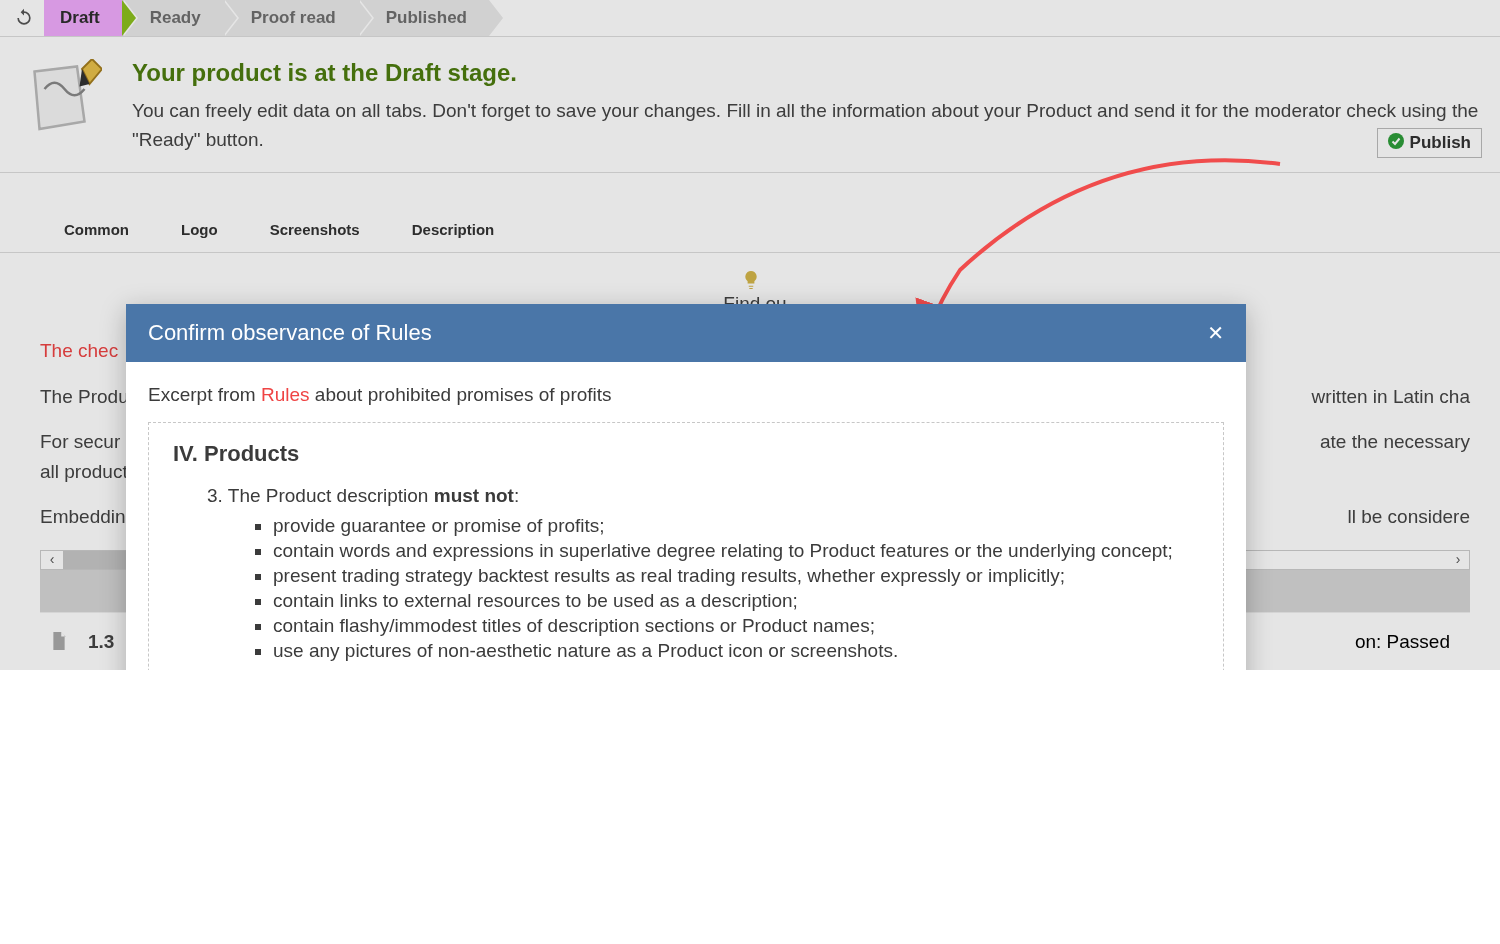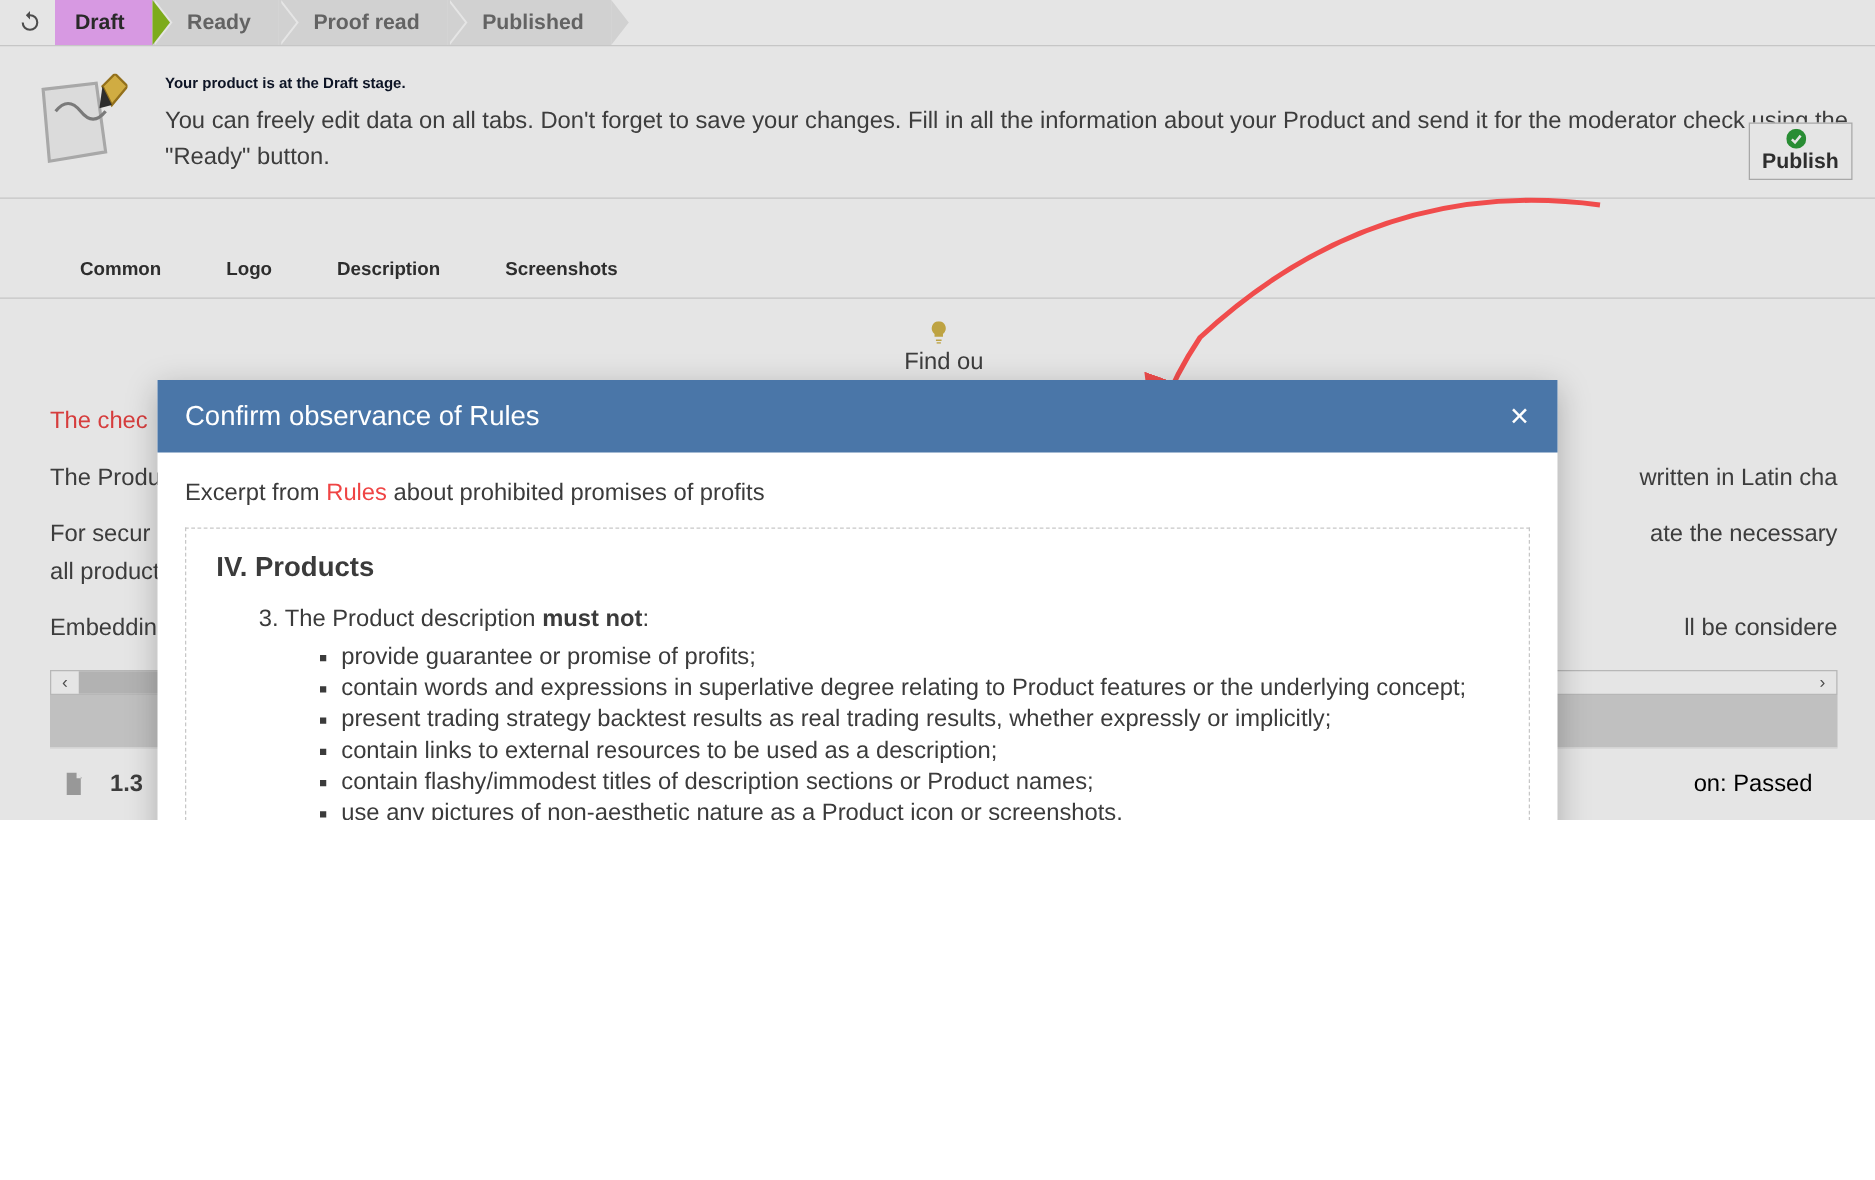--- a/index.html
+++ b/index.html
@@ -33,27 +33,27 @@
   .crumb .chev-bg {
     position:absolute; right:-16px; top:0; width:0; height:0;
     border-top:18px solid transparent; border-bottom:18px solid transparent;
     border-left:14px solid #fff; z-index:1;
   }
   .crumb.active .chev { border-left-color:#8cbf1f; }
 
   
   .status-box { border-top:1px solid #ddd; border-bottom:1px solid #ddd; margin-top:0; padding:22px 20px 18px 22px; display:flex; position:relative; }
   .status-icon { width:80px; height:80px; margin-right:30px; flex-shrink:0; }
-  .status-text .head { font-weight:600; font-size:12px; color:#0f172a; margin-bottom:10px; }
+  .status-text .head { font-weight:600; font-size:24px; color:#4d7c0f; margin-bottom:10px; }
   .status-text .body { font-size:19px; line-height:1.5; color:#444; }
   .publish-btn {
     position:absolute; right:18px; bottom:14px;
     border:1px solid #bbb; background:#fff; padding:4px 10px;
     font-size:17px; font-weight:600; color:#333; cursor:pointer;
-    display:flex; align-items:center;flex-direction:column;
+    display:flex; align-items:flex-start;
   }
   .publish-btn .ok { width:16px; height:16px; margin-right:6px; }
 
   
   .tabs { display:flex; border-bottom:1px solid #ddd; padding:36px 28px 0 40px; gap:4px; }
   .tab { padding:12px 24px 14px; font-size:15px; font-weight:600; color:#333; cursor:pointer; }
   .tab.active { border:1px solid #ddd; border-top:3px solid #3a6ea5; border-bottom-color:#fff; margin-bottom:-1px; background:#fff; }
 
   
   .content { padding:18px 30px 0 40px; font-size:19px; color:#444; line-height:1.55; }
@@ -134,22 +134,22 @@
         <circle cx="8" cy="8" r="8" fill="#2e9e3a"></circle>
         <path d="M4.5 8.5 L7 11 L11.5 5.5" stroke="#fff" stroke-width="2" fill="none"></path>
       </svg>
     <span>Publish</span>
   </button>
 </div>
 
 <div class="tabs">
   <div class="tab">Common</div>
   <div class="tab">Logo</div>
+  <div class="tab">Screenshots</div>
   <div class="tab">Description</div>
-  <div class="tab">Screenshots</div>
 </div>
 
 <div class="content">
   <div class="hint">
     <svg class="bulb" viewBox="0 0 16 16">
         <path fill="#d4b64a" d="M8 0a5 5 0 0 0-3 9v2h6v-2a5 5 0 0 0-3-9zM6 13h4v1H6zM6.5 15h3v1h-3z"></path>
       </svg>
     <span>Find ou</span>
   </div>
   <div class="para"><span class="link">The chec</span></div>

